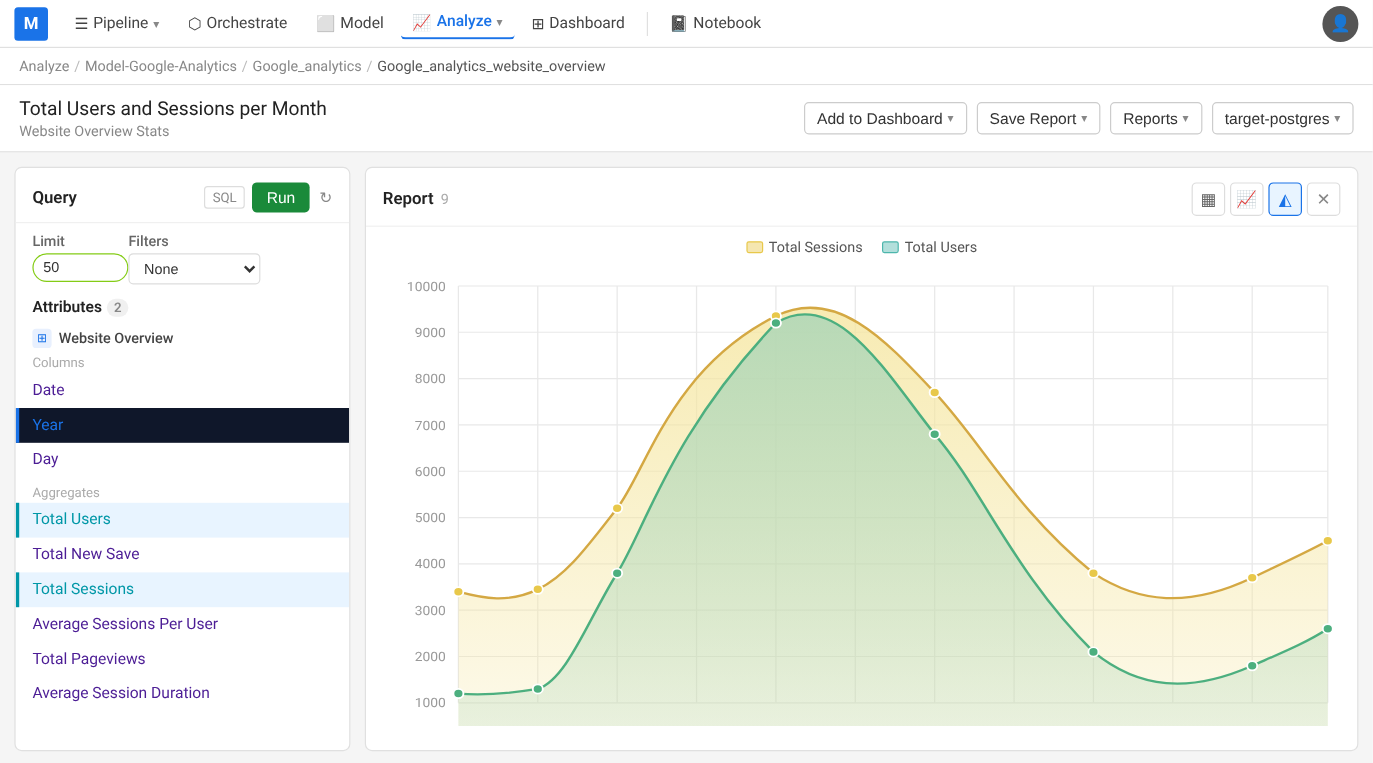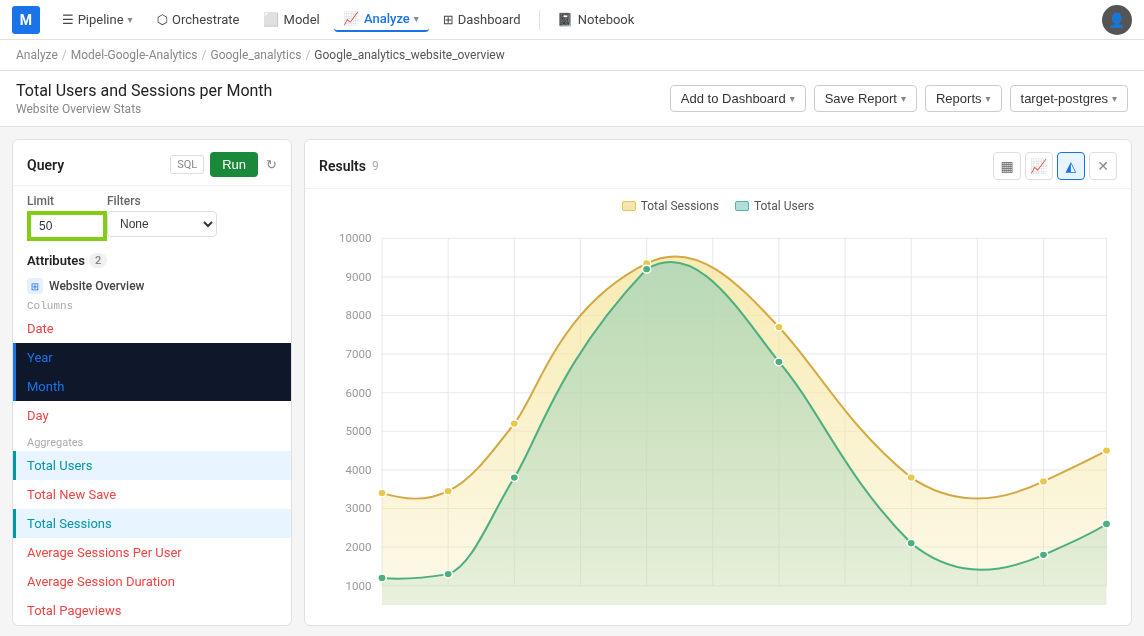--- a/index.html
+++ b/index.html
@@ -84,21 +84,21 @@
     .sql-badge {
       font-size: 11px; color: #888; cursor: pointer; border: 1px solid #ddd;
       border-radius: 3px; padding: 2px 6px;
     }
     .refresh-icon { font-size: 13px; color: #888; cursor: pointer; margin-left: 2px; }
 
     .limit-filters { display: flex; padding: 8px 14px 6px; }
     .field-group { display: flex; flex-direction: column; gap: 3px; }
     .field-label { font-size: 12px; color: #666; font-weight: 500; }
     .field-input {
-      border: 4px solid #84cc16; border-radius: 0; padding: 4px 8px;
+      border: 1px solid #84cc16; border-radius: 12px; padding: 4px 8px;
       font-size: 12px; color: #333; outline: none; width: 80px;
     }
     .field-select {
       border: 1px solid #ddd; border-radius: 4px; padding: 4px 8px;
       font-size: 12px; color: #333; outline: none; background: #fff;
       width: 110px; cursor: pointer;
     }
 
     .attributes-header {
       display: flex; align-items: center; gap: 4px;
@@ -113,23 +113,23 @@
     .attr-section-header {
       display: flex; align-items: center; gap: 6px;
       padding: 6px 14px 4px; font-size: 12px; color: #444;
     }
     .attr-section-icon {
       width: 16px; height: 16px; background: #e8f0fe;
       border-radius: 3px; display: flex; align-items: center;
       justify-content: center; font-size: 10px; color: #1a73e8;
     }
     .attr-section-name { font-size: 12px; color: #444; font-weight: 500; }
-    .attr-columns-label { padding: 2px 14px; font-size: 11px; color: #aaa; font-family: Liberation Mono, monospace; }
+    .attr-columns-label { padding: 2px 14px; font-size: 11px; color: #aaa; }
     .attr-item {
-      padding: 7px 14px; font-size: 13px; color: #ef4444; cursor: pointer;
+      padding: 7px 14px; font-size: 13px; color: #4c1d95; cursor: pointer;
       display: flex; align-items: center;
     }
     .attr-item.selected-blue {
       background: #0f172a; color: #1a73e8; border-left: 3px solid #1a73e8;
       padding-left: 11px;
     }
     .attr-item.selected-teal {
       background: #e8f4ff; color: #0097a7; border-left: 3px solid #0097a7;
       padding-left: 11px;
     }
@@ -283,57 +283,54 @@
         <span class="attr-section-name">Website Overview</span>
       </div>
       <div class="attr-columns-label">Columns</div>
 
       <div class="attr-item">
         <span>Date</span>
       </div>
       <div class="attr-item selected-blue">
         <span>Year</span>
       </div>
-      <div class="attr-item selected-blue">
-        <span>Month</span>
-      </div>
       <div class="attr-item">
         <span>Day</span>
       </div>
 
       <div class="attr-agg-label">Aggregates</div>
 
       <div class="attr-item selected-teal">
         <span>Total Users</span>
       </div>
       <div class="attr-item">
         <span>Total New Save</span>
       </div>
       <div class="attr-item selected-teal">
         <span>Total Sessions</span>
       </div>
       <div class="attr-item">
         <span>Average Sessions Per User</span>
       </div>
       <div class="attr-item">
+        <span>Total Pageviews</span>
+      </div>
+      <div class="attr-item">
         <span>Average Session Duration</span>
-      </div>
-      <div class="attr-item">
-        <span>Total Pageviews</span>
       </div>
       <div class="attr-item">
         
       </div>
     </div>
   </div>
 
   <div class="right-panel">
     <div class="results-header">
       <div class="results-title-row">
-        <span class="results-title">Results</span>
+        <span class="results-title">Report</span>
         <span class="results-count">9</span>
       </div>
       <div class="chart-controls">
         <button class="chart-btn" title="Bar chart">
           <span>▦</span>
         </button>
         <button class="chart-btn" title="Line chart">
           <span>📈</span>
         </button>
         <button class="chart-btn active" title="Area chart">

